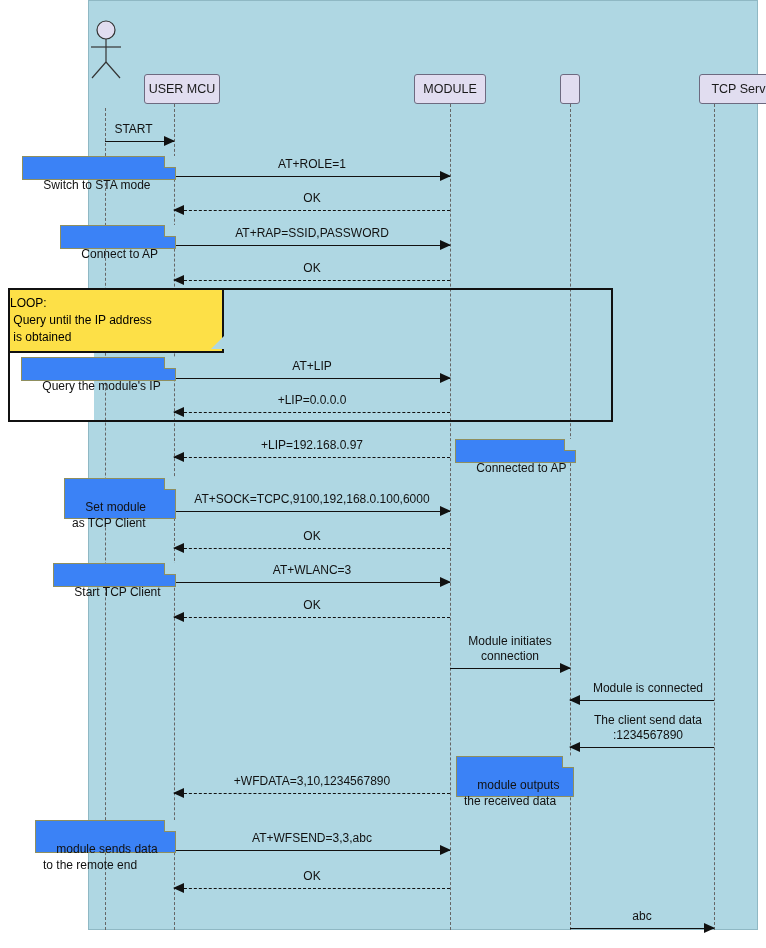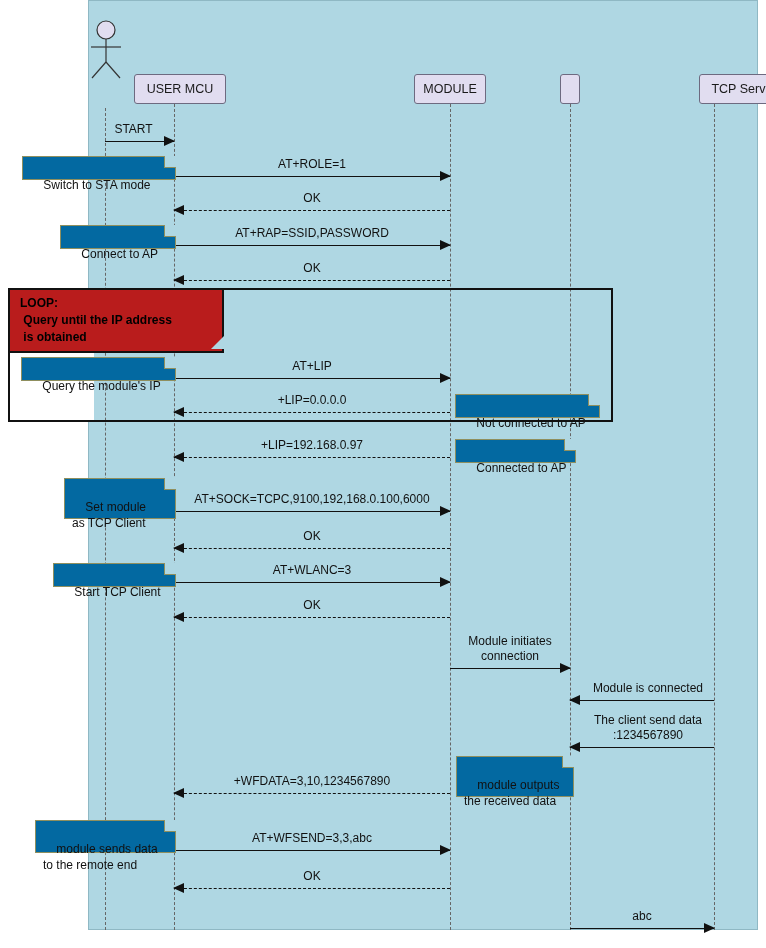--- a/index.html
+++ b/index.html
@@ -73,21 +73,21 @@
     color:#111;
     white-space:pre;
     line-height:15px;
   }
   .msg .label.one{top:-19px;}
   .msg .label.two{top:-34px;}
   .msg .label.left-shift{left:-6px;}
   
   .note{
     position:absolute;
-    background:#0369a1;
+    background:#3b82f6;
     border:1px solid #8f8f5e;
     font-size:12px;
     color:#111;
     line-height:16px;
     padding:4px 7px 4px 7px;
     box-sizing:border-box;
     white-space:pre;
     z-index:6;
   }
   .note .fold{
@@ -106,27 +106,27 @@
     border:2px solid #111;
     background:transparent;
     box-sizing:border-box;
     z-index:4;
   }
   .loop-frame .fill-left{
     position:absolute;left:0;top:0;bottom:0;width:84px;background:#ffffff;
   }
   .loop-label{
     position:absolute;
-    background:#b91c1c;
+    background:#fde047;
     border-right:2px solid #111;
     border-bottom:2px solid #111;
     font-size:12px;
-    font-weight:bold;
+    font-weight:normal;
     color:#000;
-    padding:5px 10px 5px 10px;
+    padding:5px 10px 5px 0;
     line-height:17px;
     white-space:pre;
     box-sizing:border-box;
     z-index:5;
   }
 </style>
 </head>
 <body>
 
 <div id="canvas">
@@ -142,21 +142,21 @@
   <div class="actor" style="left:84px; top:20px; width:44px; height:60px;">
     <svg width="44" height="60" viewBox="0 0 44 60">
       <circle cx="22" cy="10" r="9" fill="#E1DDF0" stroke="#333" stroke-width="1.2"></circle>
       <line x1="22" y1="19" x2="22" y2="42" stroke="#333" stroke-width="1.2"></line>
       <line x1="7" y1="27" x2="37" y2="27" stroke="#333" stroke-width="1.2"></line>
       <line x1="22" y1="42" x2="8" y2="58" stroke="#333" stroke-width="1.2"></line>
       <line x1="22" y1="42" x2="36" y2="58" stroke="#333" stroke-width="1.2"></line>
     </svg>
   </div>
 
-  <div class="participant" style="left:134px; top:74px; width:92px;">USER MCU</div>
+  <div class="participant" style="left:144px; top:74px; width:76px;">USER MCU</div>
 
   <div class="participant" style="left:414px; top:74px; width:72px;">MODULE</div>
 
   <div class="participant" style="left:560px; top:74px; width:20px;"></div>
 
   <div class="participant" style="left:699px; top:74px; width:90px;">TCP Server</div>
 
   <div class="loop-frame" style="left:8px; top:288px; width:605px; height:134px;">
     <div class="fill-left"></div>
   </div>
@@ -290,24 +290,20 @@
   <div class="note onblue" style="left:60px; top:225px; width:116px; height:24px;">
     <span>Connect to AP</span>
     <span class="fold"></span>
   </div>
 
   <div class="note onwhite" style="left:21px; top:357px; width:155px; height:24px; z-index:8;">
     <span>Query the module's IP</span>
     <span class="fold" style="background:#AFD7E3;"></span>
   </div>
 
-  <div class="note onblue" style="left:455px; top:394px; width:145px; height:24px; z-index:8;">
-    <span>Not connected to AP</span>
-    <span class="fold"></span>
-  </div>
 
   <div class="note onblue" style="left:455px; top:439px; width:121px; height:24px;">
     <span>Connected to AP</span>
     <span class="fold"></span>
   </div>
 
   <div class="note onblue" style="left:64px; top:478px; width:112px; height:41px;">
     <span>Set module
 as TCP Client</span>
     <span class="fold"></span>

